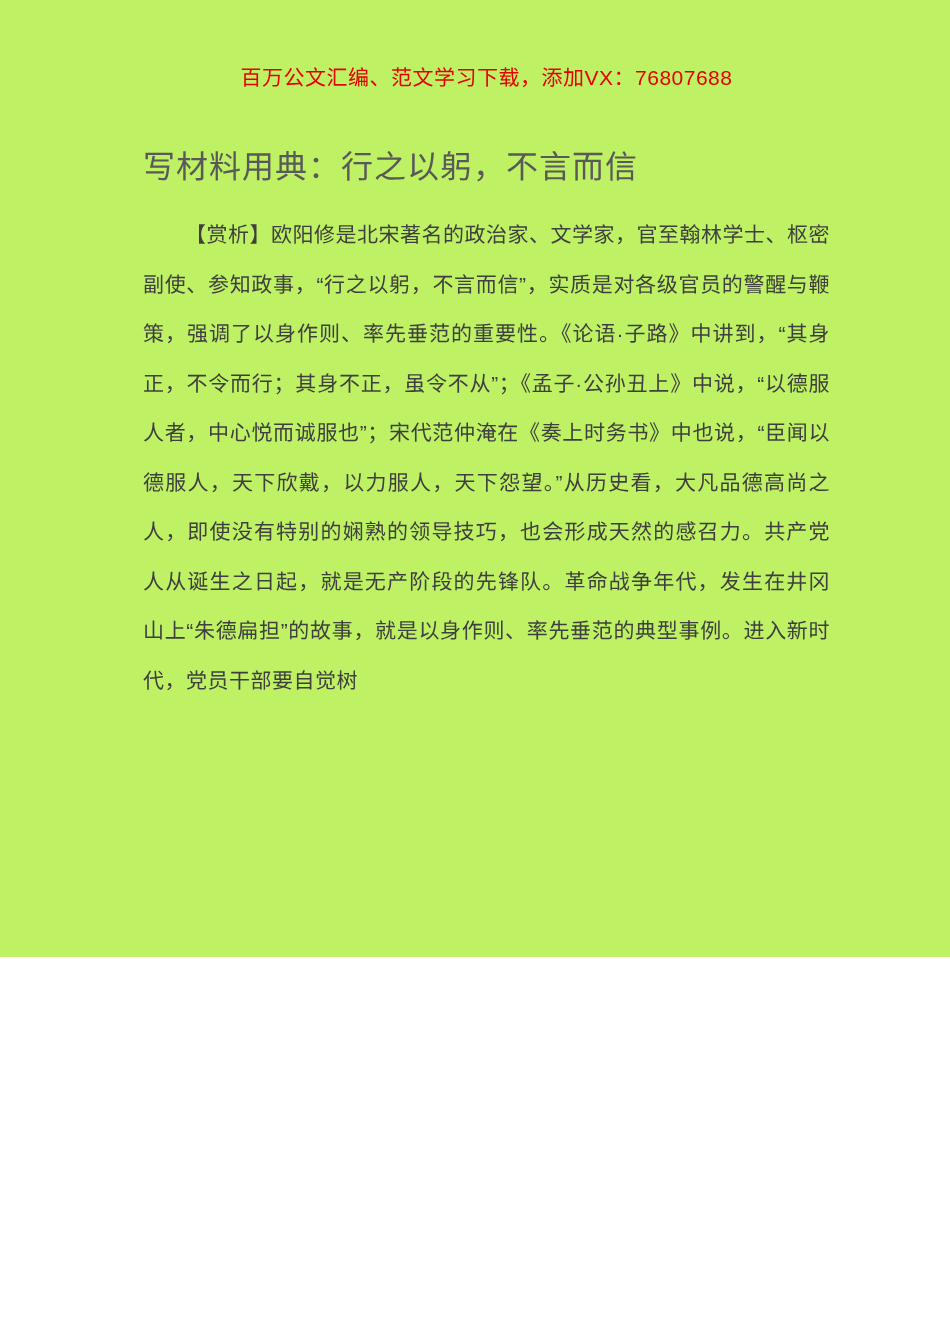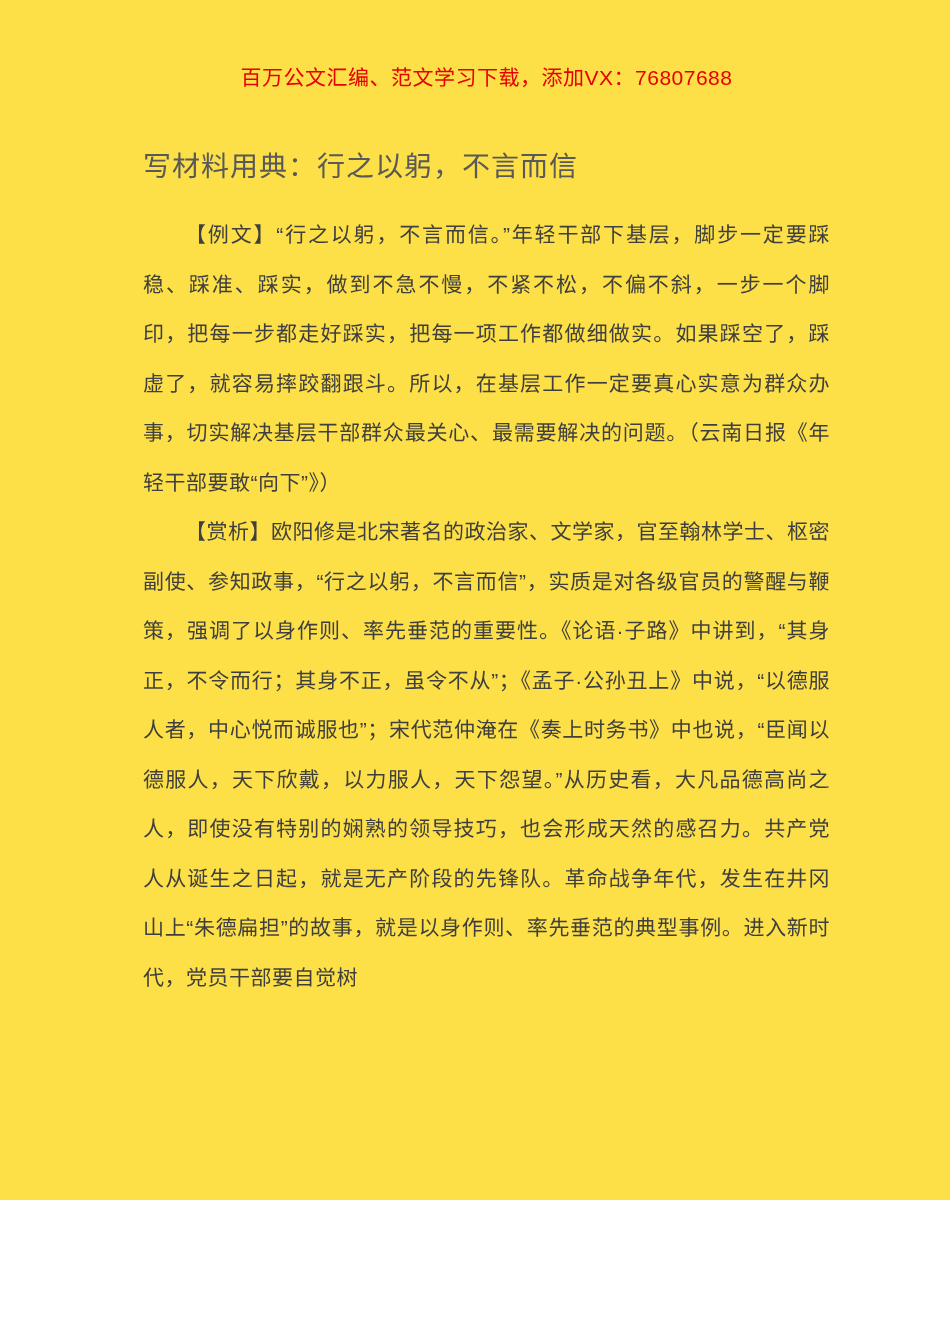--- a/index.html
+++ b/index.html
@@ -8,38 +8,38 @@
     background: #ffffff;
   }
   body {
     width: 950px;
     height: 1344px;
     overflow: hidden;
     font-family: "Liberation Sans", "DejaVu Sans", sans-serif;
   }
   .page {
     width: 950px;
-    height: 1200px;
-    background: #fde047;
+    height: 957px;
+    background: #bef264;
     box-sizing: border-box;
     padding: 0 120px 0 143px;
   }
   .promo-header {
     margin: 0;
     padding-top: 64px;
     font-size: 21px;
     line-height: 28px;
     text-align: center;
     color: #e60000;
     font-weight: normal;
     letter-spacing: 0.5px;
   }
   .doc-title {
     margin: 54px 0 0 0;
-    font-size: 28px;
+    font-size: 32px;
     line-height: 42px;
     font-weight: normal;
     color: #595959;
     letter-spacing: 1px;
   }
   .doc-body {
     margin-top: 22px;
   }
   .doc-body p {
     margin: 0;
@@ -55,17 +55,16 @@
 </head>
 <body>
 
 <div class="page">
 
   <div class="promo-header">百万公文汇编、范文学习下载，添加VX：76807688</div>
 
   <h1 class="doc-title">写材料用典：行之以躬，不言而信</h1>
 
   <div class="doc-body">
-    <p>【例文】“行之以躬，不言而信。”年轻干部下基层，脚步一定要踩稳、踩准、踩实，做到不急不慢，不紧不松，不偏不斜，一步一个脚印，把每一步都走好踩实，把每一项工作都做细做实。如果踩空了，踩虚了，就容易摔跤翻跟斗。所以，在基层工作一定要真心实意为群众办事，切实解决基层干部群众最关心、最需要解决的问题。（云南日报《年轻干部要敢“向下”》）</p>
     <p>【赏析】欧阳修是北宋著名的政治家、文学家，官至翰林学士、枢密副使、参知政事，“行之以躬，不言而信”，实质是对各级官员的警醒与鞭策，强调了以身作则、率先垂范的重要性。《论语·子路》中讲到，“其身正，不令而行；其身不正，虽令不从”；《孟子·公孙丑上》中说，“以德服人者，中心悦而诚服也”；宋代范仲淹在《奏上时务书》中也说，“臣闻以德服人，天下欣戴，以力服人，天下怨望。”从历史看，大凡品德高尚之人，即使没有特别的娴熟的领导技巧，也会形成天然的感召力。共产党人从诞生之日起，就是无产阶段的先锋队。革命战争年代，发生在井冈山上“朱德扁担”的故事，就是以身作则、率先垂范的典型事例。进入新时代，党员干部要自觉树</p>
   </div>
 
 </div>
 
 </body></html>

